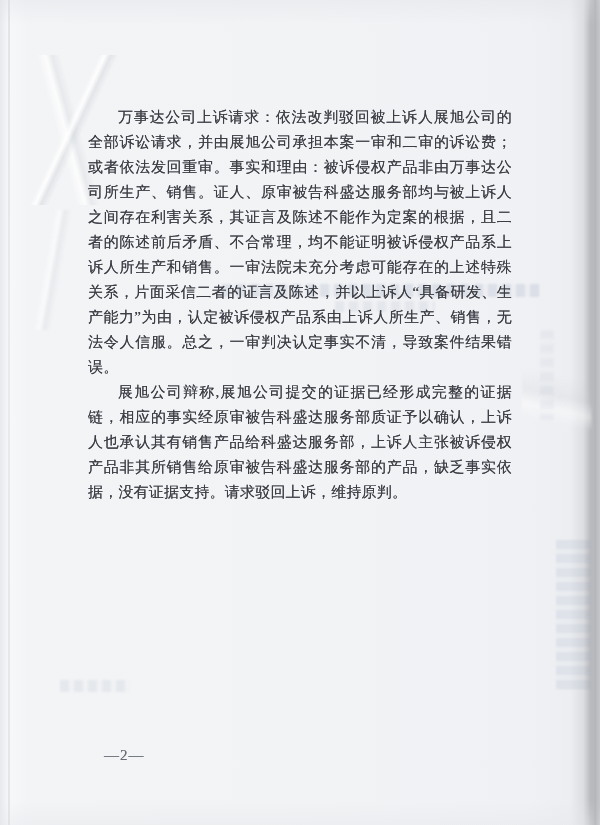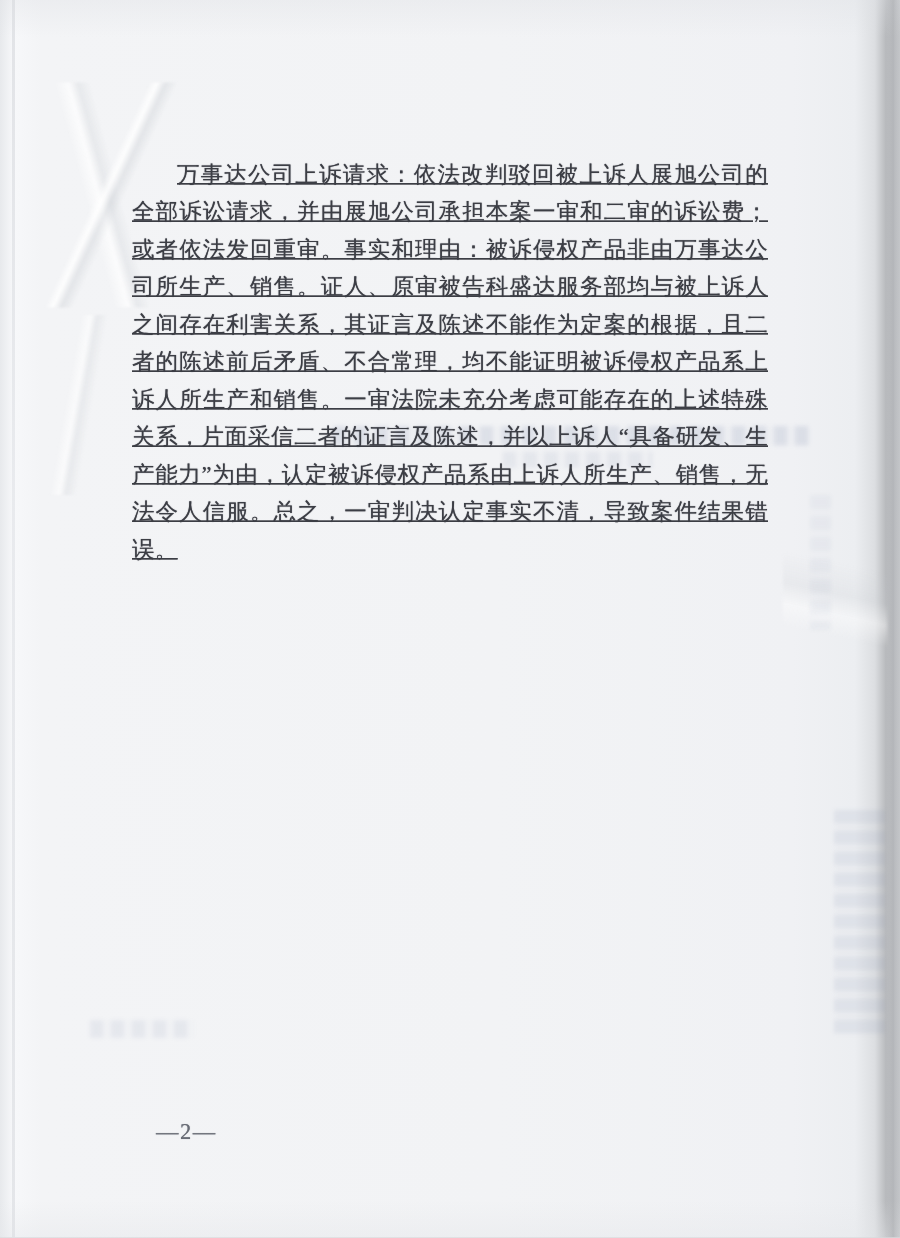--- a/index.html
+++ b/index.html
@@ -96,21 +96,20 @@
     text-align: justify;
     letter-spacing: 0.2px;
     text-shadow: 0 0 0.6px rgba(62,64,72,0.85);
   }
   .body-text p {
     margin: 0;
     padding: 0;
   }
   .body-text p.indent {
     text-indent: 2em;
-    text-decoration: underline;
   }
   
   .page-number {
     position: absolute;
     left: 104px;
     top: 747px;
     font-size: 15px;
     letter-spacing: 1px;
     color: #686c75;
     text-shadow: 0 0 0.5px rgba(104,108,117,0.8);
@@ -128,18 +127,19 @@
   <div class="crease crease-3"></div>
 
   <div class="ghost ghost-streak ghost-1"></div>
   <div class="ghost ghost-streak ghost-2"></div>
   <div class="ghost ghost-3"></div>
   <div class="ghost ghost-streak ghost-4"></div>
   <div class="ghost ghost-5"></div>
 
   <div class="body-text">
     <p class="indent">万事达公司上诉请求：依法改判驳回被上诉人展旭公司的全部诉讼请求，并由展旭公司承担本案一审和二审的诉讼费；或者依法发回重审。事实和理由：被诉侵权产品非由万事达公司所生产、销售。证人、原审被告科盛达服务部均与被上诉人之间存在利害关系，其证言及陈述不能作为定案的根据，且二者的陈述前后矛盾、不合常理，均不能证明被诉侵权产品系上诉人所生产和销售。一审法院未充分考虑可能存在的上述特殊关系，片面采信二者的证言及陈述，并以上诉人“具备研发、生产能力”为由，认定被诉侵权产品系由上诉人所生产、销售，无法令人信服。总之，一审判决认定事实不清，导致案件结果错误。</p>
+    <p class="indent">展旭公司辩称,展旭公司提交的证据已经形成完整的证据链，相应的事实经原审被告科盛达服务部质证予以确认，上诉人也承认其有销售产品给科盛达服务部，上诉人主张被诉侵权产品非其所销售给原审被告科盛达服务部的产品，缺乏事实依据，没有证据支持。请求驳回上诉，维持原判。</p>
   </div>
 
   <div class="page-number">—2—</div>
 
   <div class="edge-right-shadow"></div>
 </div>
 
 </body></html>

